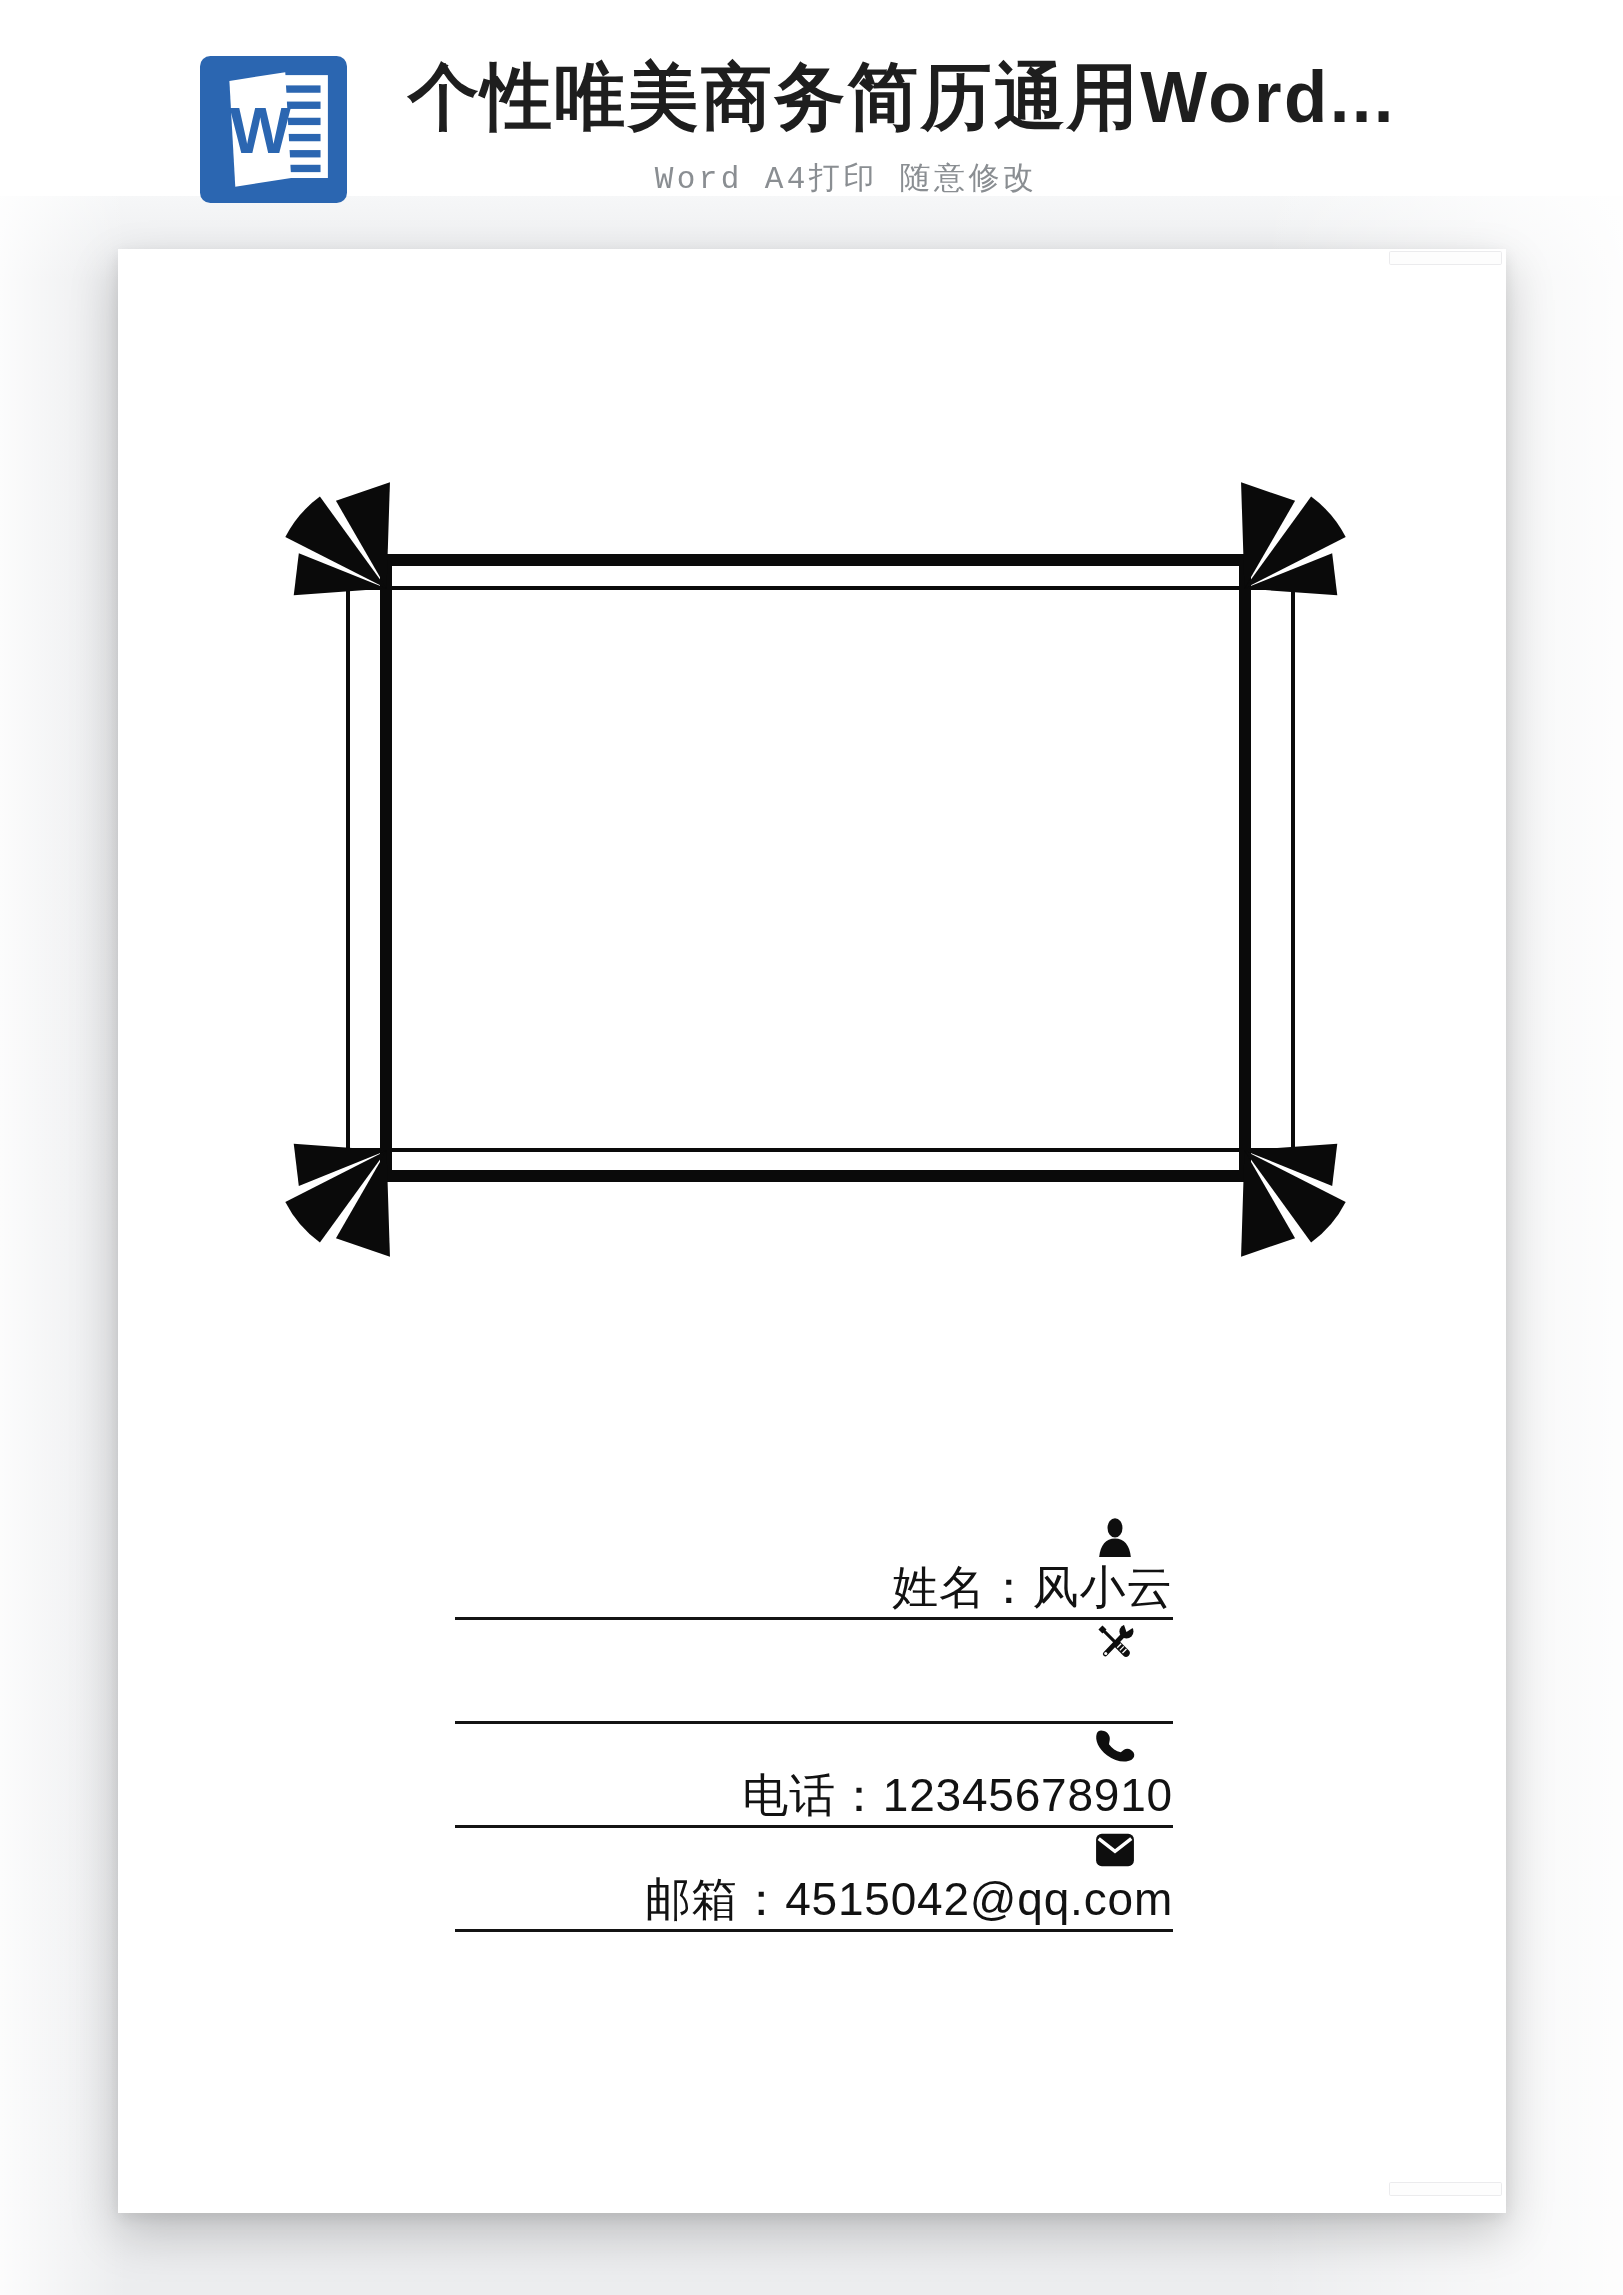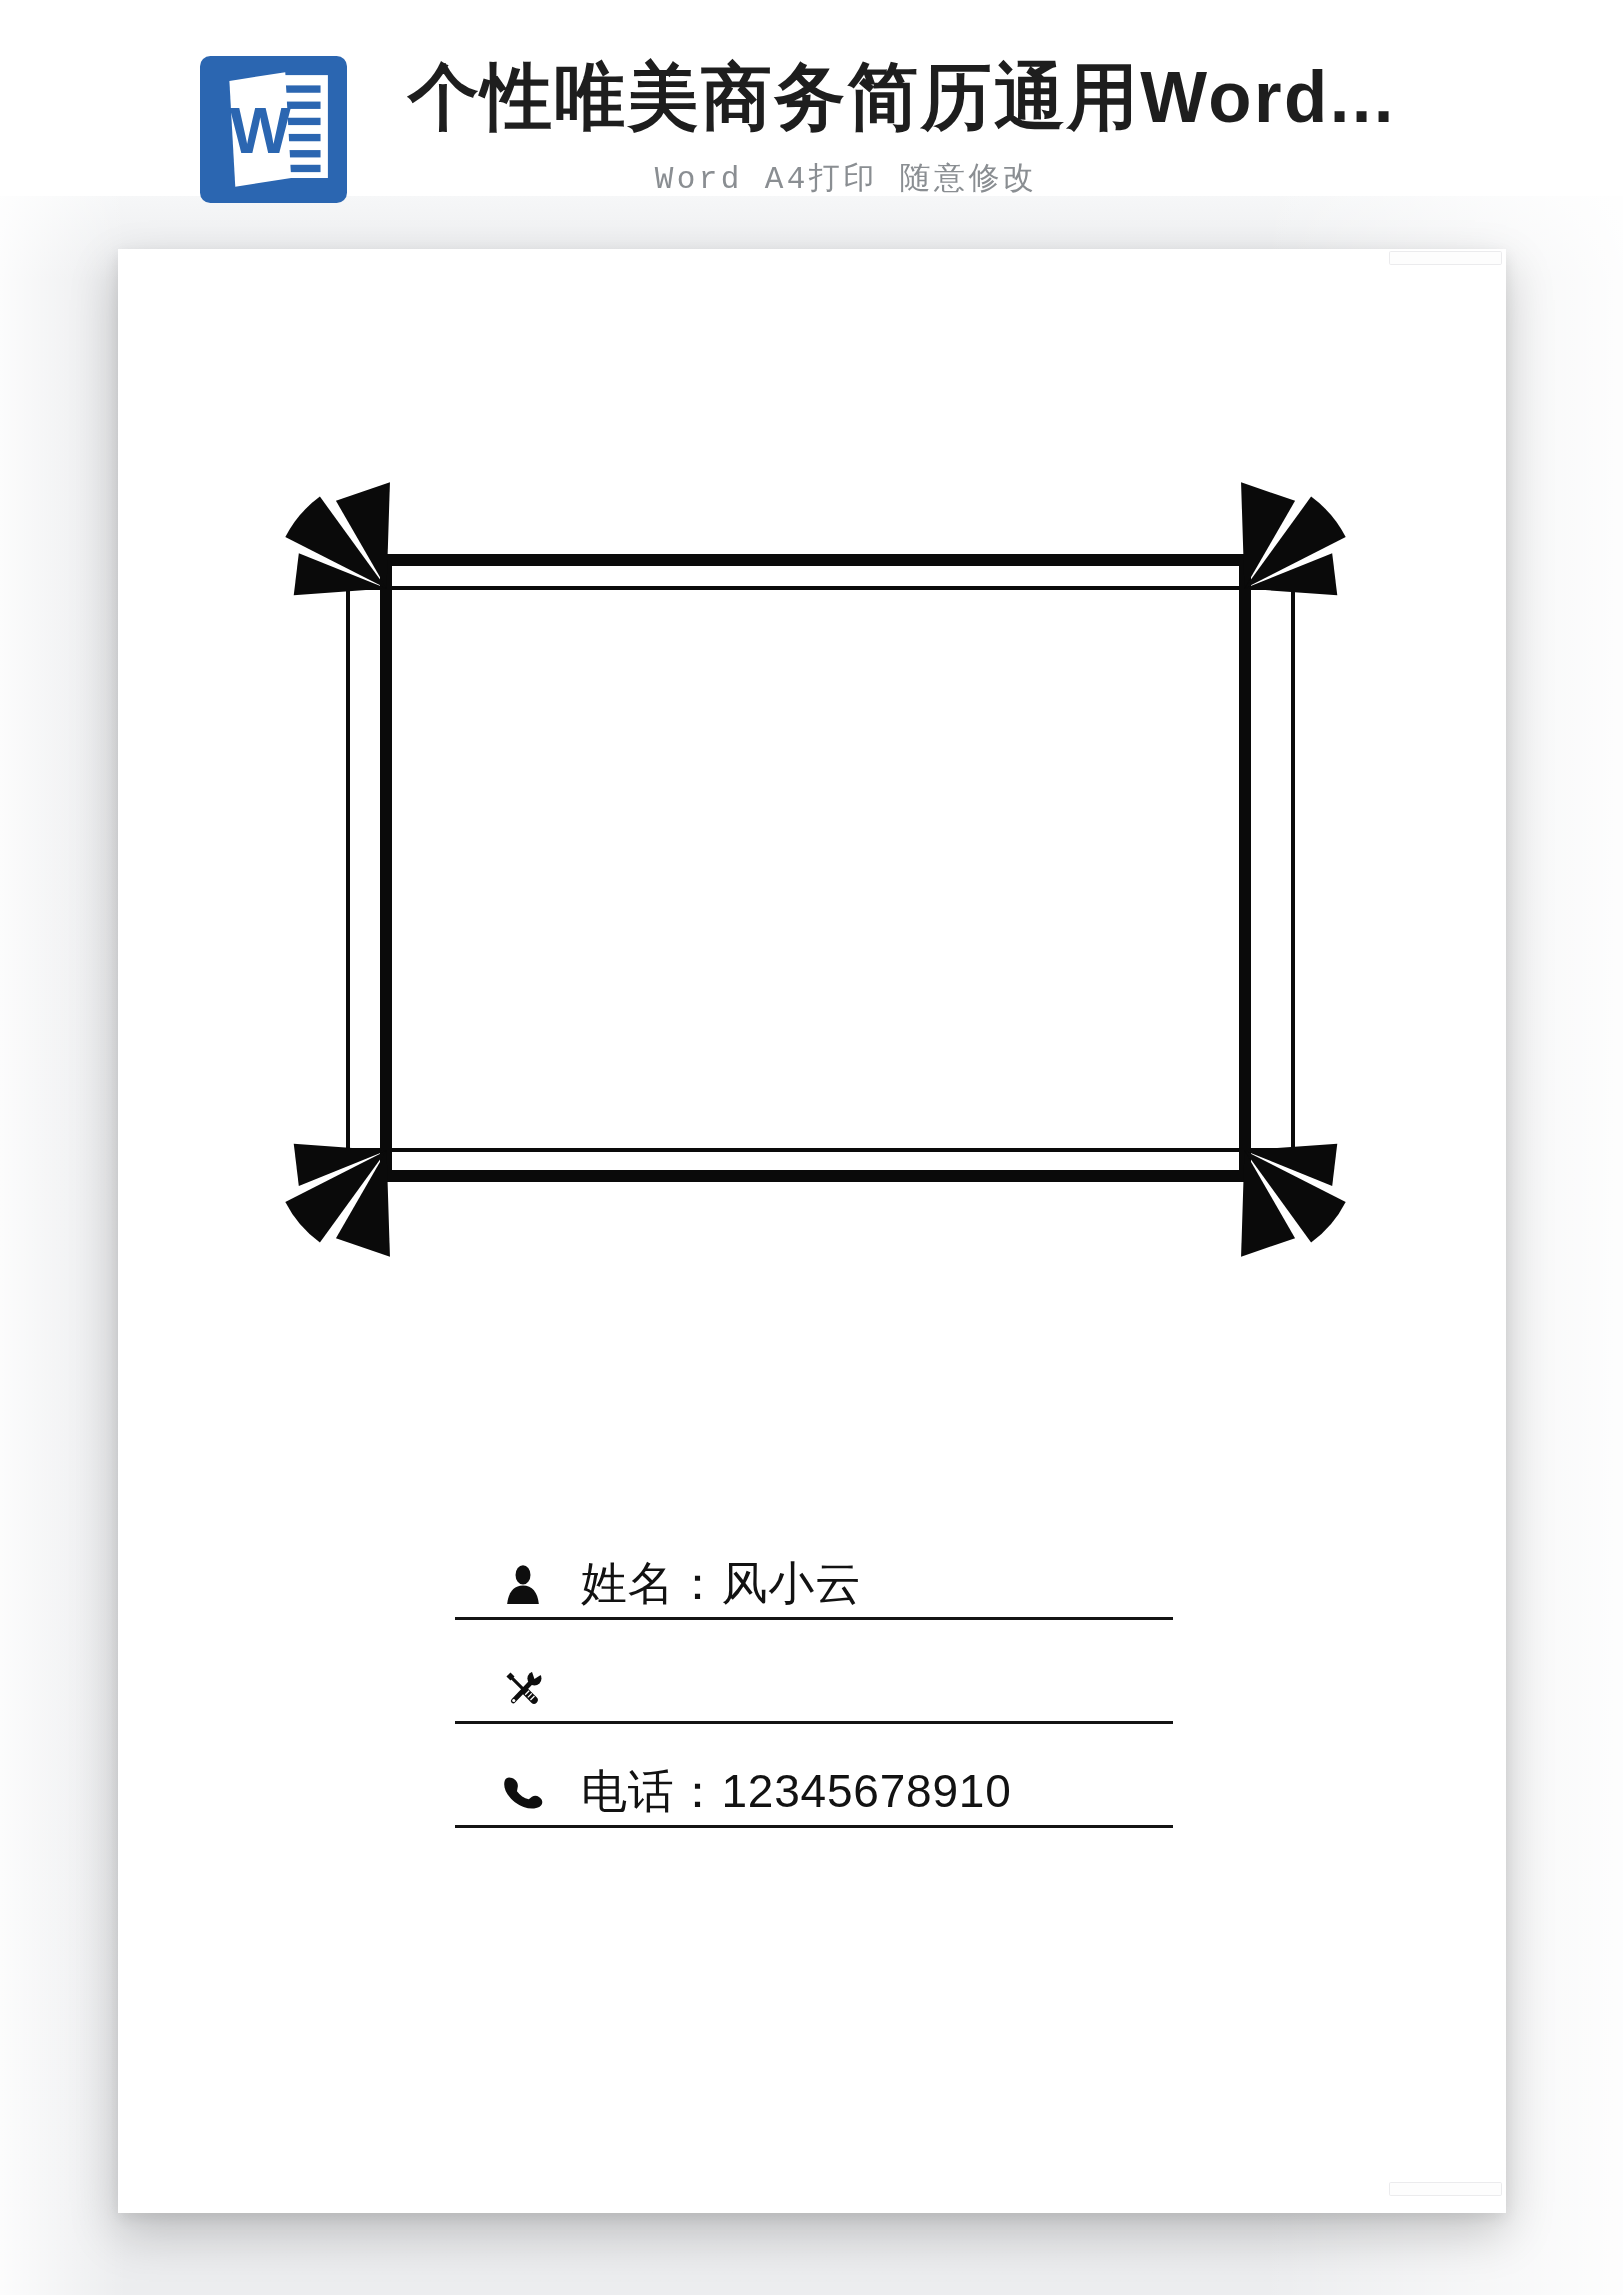--- a/index.html
+++ b/index.html
@@ -61,20 +61,21 @@
   .fan-tl{left:142px;top:213px;}
   .fan-tr{left:1118px;top:213px;}
   .fan-bl{left:142px;top:893px;}
   .fan-br{left:1118px;top:893px;}
   
   .contact-list{position:absolute;left:337px;top:1267px;width:718px;}
   .info-row{
     height:104px;display:flex;align-items:flex-end;
     padding:0 0 8.5px 46px;box-sizing:border-box;
     border-bottom:3.4px solid #141414;
+    flex-direction:column;
   }
   .row-icon{width:44px;height:44px;flex:0 0 auto;margin:0 36px 1.7px 0;fill:#0e0e0e;}
   .row-text{
     font-size:46px;color:#121212;font-weight:500;
     white-space:nowrap;line-height:1.1;letter-spacing:0.8px;
   }
   svg text{font-family:"Liberation Sans","DejaVu Sans",sans-serif;}
 </style>
 </head>
 <body>
@@ -176,15 +177,21 @@
         </svg>
   </div>
 
   <div class="info-row">
     <svg class="row-icon" aria-hidden="true" viewBox="0 0 52 52" width="44" height="44">
           <use href="#phone-icon"></use>
         </svg>
     <span class="row-text"><span class="row-label">电话</span><span class="row-sep">：</span><span class="row-value">12345678910</span></span>
   </div>
 
+  <div class="info-row">
+    <svg class="row-icon" aria-hidden="true" viewBox="0 0 52 52" width="44" height="44">
+          <use href="#mail-icon"></use>
+        </svg>
+    <span class="row-text"><span class="row-label">邮箱</span><span class="row-sep">：</span><span class="row-value">4515042@qq.com</span></span>
+  </div>
 </div>
 </div>
 
 
 </body></html>

